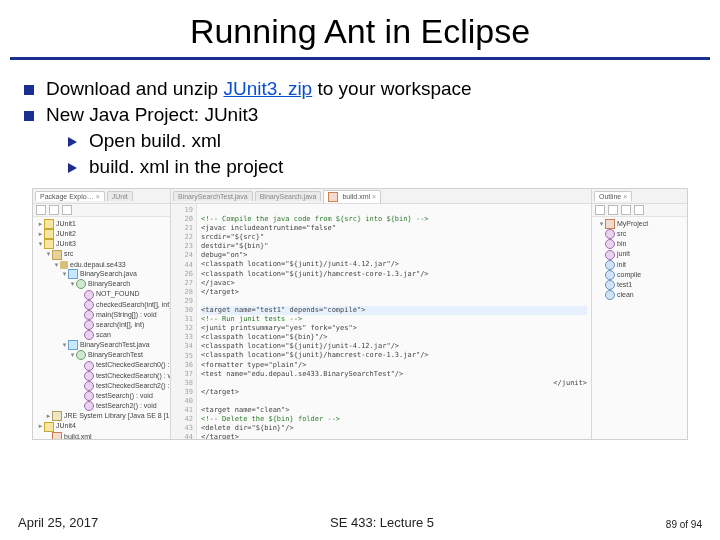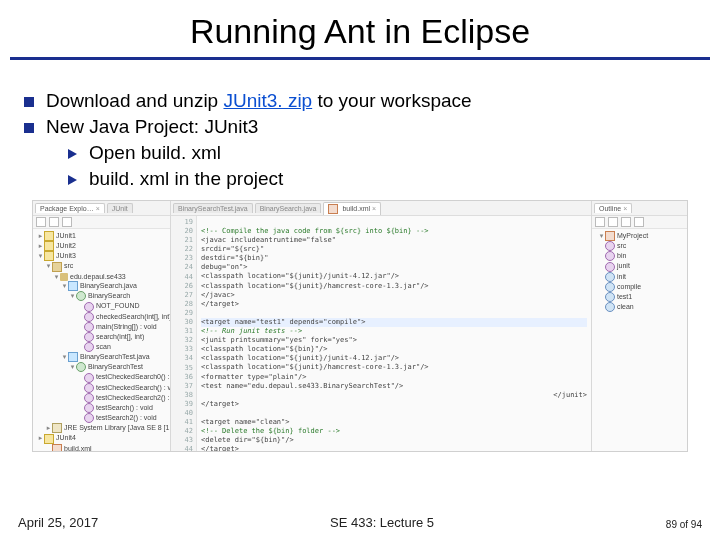--- a/index.html
+++ b/index.html
@@ -1,19 +1,19 @@
 <!DOCTYPE html>
 <html><head>
 <meta charset="utf-8">
 <style>
 html,body{margin:0;padding:0;width:720px;height:540px;font-family:Arial,Helvetica,sans-serif;background:#fff;overflow:hidden}
 .slide{width:720px;height:540px;position:relative;box-sizing:border-box}
 .title{font-size:34px;text-align:center;padding:12px 0 6px;color:#000}
 .hr{height:3px;background:#1a2f8f;margin:0 10px}
-.content{padding:26px 24px 0}
+.content{padding:14px 24px 0}
 .bullet{display:flex;align-items:flex-start;margin:4px 0;font-size:19px;color:#000}
 .sq{width:10px;height:10px;background:#1a2f8f;margin:7px 12px 0 0;flex:none}
 .link{color:#0b4fd1;text-decoration:underline}
 .sub{display:flex;align-items:flex-start;margin:4px 0 4px 44px;font-size:19px;color:#000}
 .tri{width:0;height:0;border-left:9px solid #1a2f8f;border-top:5px solid transparent;border-bottom:5px solid transparent;margin:7px 12px 0 0;flex:none}
 .img{margin:10px 8px 0;border:1px solid #d0d0d0;height:250px;display:flex;font-size:7px;color:#444;background:#fafafa}
 .pane{box-sizing:border-box;overflow:hidden}
 .pane.left{width:138px;border-right:1px solid #d8d8d8;display:flex;flex-direction:column}
 .pane.mid{flex:1;display:flex;flex-direction:column}
 .pane.right{width:96px;border-left:1px solid #d8d8d8;display:flex;flex-direction:column}
@@ -164,21 +164,21 @@
               <span class="" style="display: block;">&lt;javac includeantruntime="false"</span>
               <span class="" style="display: block;">  srcdir="${src}"</span>
               <span class="" style="display: block;">  destdir="${bin}"</span>
               <span class="" style="display: block;">  debug="on"&gt;</span>
               <span class="" style="display: block;">  &lt;classpath location="${junit}/junit-4.12.jar"/&gt;</span>
               <span class="" style="display: block;">  &lt;classpath location="${junit}/hamcrest-core-1.3.jar"/&gt;</span>
               <span class="" style="display: block;">&lt;/javac&gt;</span>
               <span class="" style="display: block;">&lt;/target&gt;</span>
               <span class="" style="display: block;">&nbsp;</span>
               <span class="hl" style="display: block;">&lt;target name="test1" depends="compile"&gt;</span>
-              <span class="cmnt" style="display: block; font-style: italic;">  &lt;!-- Run junit tests --&gt;</span>
+              <span class="cmnt" style="display: block;">  &lt;!-- Run junit tests --&gt;</span>
               <span class="" style="display: block;">  &lt;junit printsummary="yes" fork="yes"&gt;</span>
               <span class="" style="display: block;">    &lt;classpath location="${bin}"/&gt;</span>
               <span class="" style="display: block;">    &lt;classpath location="${junit}/junit-4.12.jar"/&gt;</span>
               <span class="" style="display: block;">    &lt;classpath location="${junit}/hamcrest-core-1.3.jar"/&gt;</span>
               <span class="" style="display: block;">    &lt;formatter type="plain"/&gt;</span>
               <span class="" style="display: block;">    &lt;test name="edu.depaul.se433.BinarySearchTest"/&gt;</span>
               <span class="" style="display: block; text-align: right;">  &lt;/junit&gt;</span>
               <span class="" style="display: block;">&lt;/target&gt;</span>
               <span class="" style="display: block;">&nbsp;</span>
               <span class="" style="display: block;">&lt;target name="clean"&gt;</span>

